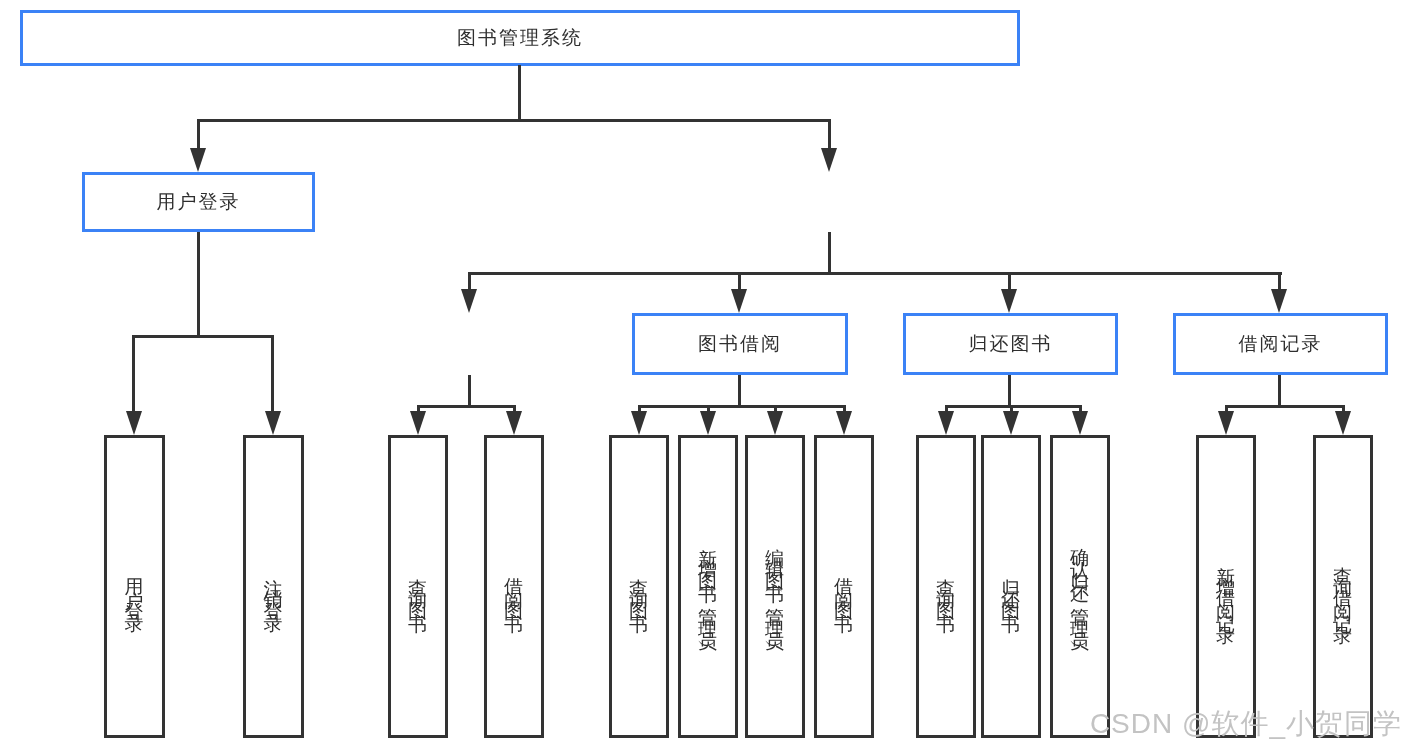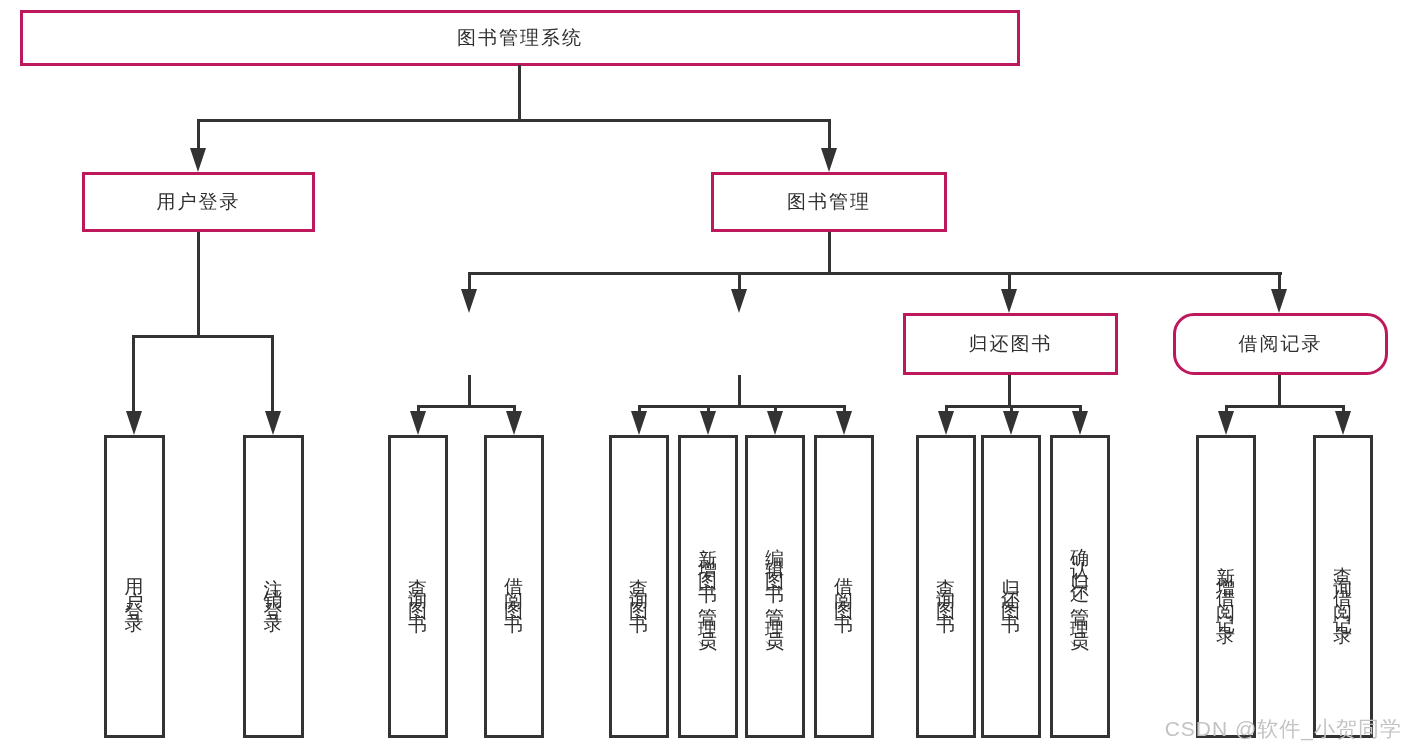--- a/index.html
+++ b/index.html
@@ -1,21 +1,21 @@
 <!DOCTYPE html>
 <html><head>
 <meta charset="utf-8">
 <style>
   html,body{margin:0;padding:0;background:#ffffff;}
   .canvas{
     position:relative;width:1405px;height:747px;background:#ffffff;overflow:hidden;
     font-family:"Liberation Sans","DejaVu Sans",sans-serif;color:#2f2f2f;
   }
   .box{
-    position:absolute;box-sizing:border-box;border:3px solid #be185d;background:#ffffff;
+    position:absolute;box-sizing:border-box;border:3px solid #3b82f6;background:#ffffff;
     display:flex;align-items:center;justify-content:center;
     font-size:19px;letter-spacing:2px;white-space:nowrap;
   }
   .boxv{
     position:absolute;box-sizing:border-box;border:3px solid #333333;background:#ffffff;
     display:flex;align-items:center;justify-content:center;
   }
   .vtext{
     writing-mode:vertical-rl;text-orientation:mixed;
     font-size:19px;line-height:1;letter-spacing:12px;white-space:nowrap;
@@ -23,21 +23,21 @@
   .hline,.vline{position:absolute;background:#333333;}
   .hline{height:3px;}
   .vline{width:3px;}
   .arrow{
     position:absolute;width:0;height:0;
     border-left:8px solid transparent;border-right:8px solid transparent;
     border-top:24px solid #333333;
   }
   .watermark{
     position:absolute;right:3px;bottom:4px;z-index:5;
-    font-size:21px;color:#c3c3c3;letter-spacing:1px;
+    font-size:28px;color:#c3c3c3;letter-spacing:1px;
   }
 </style>
 </head>
 <body>
 
 <div class="canvas">
 
   <div class="box" style="left:20px;top:10px;width:1000px;height:56px;">
     <span>图书管理系统</span>
   </div>
@@ -45,46 +45,46 @@
   <div class="vline" style="left:518px;top:65px;height:54px;"></div>
   <div class="hline" style="left:197px;top:119px;width:634px;"></div>
   <div class="vline" style="left:197px;top:119px;height:32px;"></div>
   <div class="arrow" style="left:190px;top:148px;"></div>
   <div class="vline" style="left:828px;top:119px;height:32px;"></div>
   <div class="arrow" style="left:821px;top:148px;"></div>
 
   <div class="box" style="left:82px;top:172px;width:233px;height:60px;">
     <span>用户登录</span>
   </div>
-  <div class="box" style="left:711px;top:172px;width:236px;height:60px;">
-    <span>图书管理</span>
-  </div>
 
   <div class="vline" style="left:197px;top:232px;height:103px;"></div>
   <div class="hline" style="left:132px;top:335px;width:142px;"></div>
   <div class="vline" style="left:132px;top:335px;height:78px;"></div>
   <div class="arrow" style="left:126px;top:411px;"></div>
   <div class="vline" style="left:271px;top:335px;height:78px;"></div>
   <div class="arrow" style="left:265px;top:411px;"></div>
 
   <div class="vline" style="left:828px;top:232px;height:40px;"></div>
   <div class="hline" style="left:468px;top:272px;width:814px;"></div>
   <div class="vline" style="left:468px;top:272px;height:20px;"></div>
   <div class="arrow" style="left:461px;top:289px;"></div>
   <div class="vline" style="left:738px;top:272px;height:20px;"></div>
   <div class="arrow" style="left:731px;top:289px;"></div>
   <div class="vline" style="left:1008px;top:272px;height:20px;"></div>
   <div class="arrow" style="left:1001px;top:289px;"></div>
   <div class="vline" style="left:1278px;top:272px;height:20px;"></div>
   <div class="arrow" style="left:1271px;top:289px;"></div>
 
+  <div class="box" style="left:632px;top:313px;width:216px;height:62px;">
+    <span>图书借阅</span>
+  </div>
   <div class="box" style="left:903px;top:313px;width:215px;height:62px;">
     <span>归还图书</span>
   </div>
-  <div class="box" style="left:1173px;top:313px;width:215px;height:62px;border-radius:21px;">
+  <div class="box" style="left:1173px;top:313px;width:215px;height:62px;">
     <span>借阅记录</span>
   </div>
 
   <div class="vline" style="left:468px;top:375px;height:30px;"></div>
   <div class="hline" style="left:417px;top:405px;width:99px;"></div>
   <div class="vline" style="left:417px;top:405px;height:10px;"></div>
   <div class="arrow" style="left:410px;top:411px;"></div>
   <div class="vline" style="left:513px;top:405px;height:10px;"></div>
   <div class="arrow" style="left:506px;top:411px;"></div>
 

